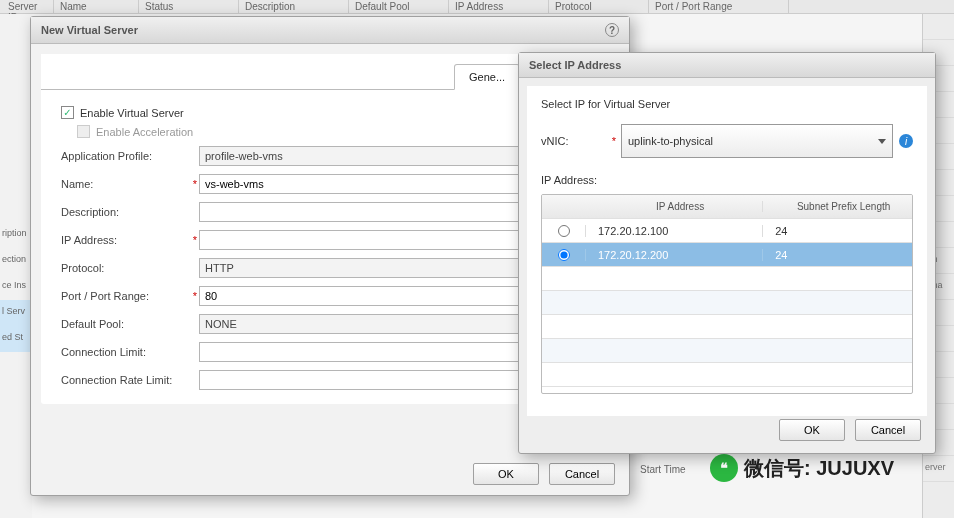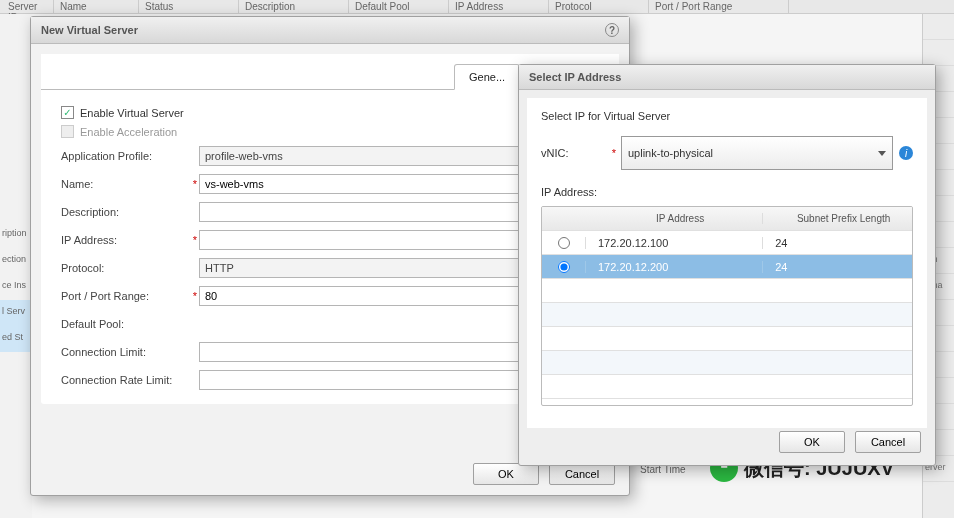--- a/index.html
+++ b/index.html
@@ -187,21 +187,21 @@
     min-width: 66px;
     height: 22px;
     border: 1px solid #a0a0a0;
     background: linear-gradient(#ffffff,#e6e6e6);
     border-radius: 2px;
     font-size: 11px;
     cursor: pointer;
   }
   
   .sip {
-    top: 64px; left: 518px;
+    top: 52px; left: 518px;
     width: 418px; height: 402px;
     z-index: 10;
     background: #eee;
   }
   .sip-body {
     padding: 12px 14px;
     background: #fff;
     margin: 8px;
     height: calc(100% - 70px);
   }
@@ -341,21 +341,21 @@
   <div class="dialog-body">
     <div class="tabs">
       <div class="tab active">Gene...</div>
       <div class="tab">Advanced</div>
     </div>
     <div class="form-area">
       <div class="check-row">
         <span class="checkbox">✓</span>
         <span>Enable Virtual Server</span>
       </div>
-      <div class="check-row" style="color:#999">
+      <div class="check-row" style="margin-left:16px;color:#999">
         <span class="checkbox disabled"></span>
         <span>Enable Acceleration</span>
       </div>
 
       <div class="field-row">
         <div class="field-label">Application Profile:</div>
         <span class="req"></span>
         <div class="field-readonly">profile-web-vms</div>
       </div>
       <div class="field-row">
@@ -380,20 +380,21 @@
         <div class="field-readonly">HTTP</div>
       </div>
       <div class="field-row">
         <div class="field-label">Port / Port Range:</div>
         <span class="req">*</span>
         <input class="field-input" value="80" style="">
       </div>
       <div class="field-row">
         <div class="field-label">Default Pool:</div>
         <span class="req"></span>
+        <div class="field-readonly">NONE</div>
       </div>
       <div class="field-row">
         <div class="field-label">Connection Limit:</div>
         <span class="req"></span>
         <input class="field-input" value="" style="">
       </div>
       <div class="field-row">
         <div class="field-label">Connection Rate Limit:</div>
         <span class="req"></span>
         <input class="field-input" value="" style="">

